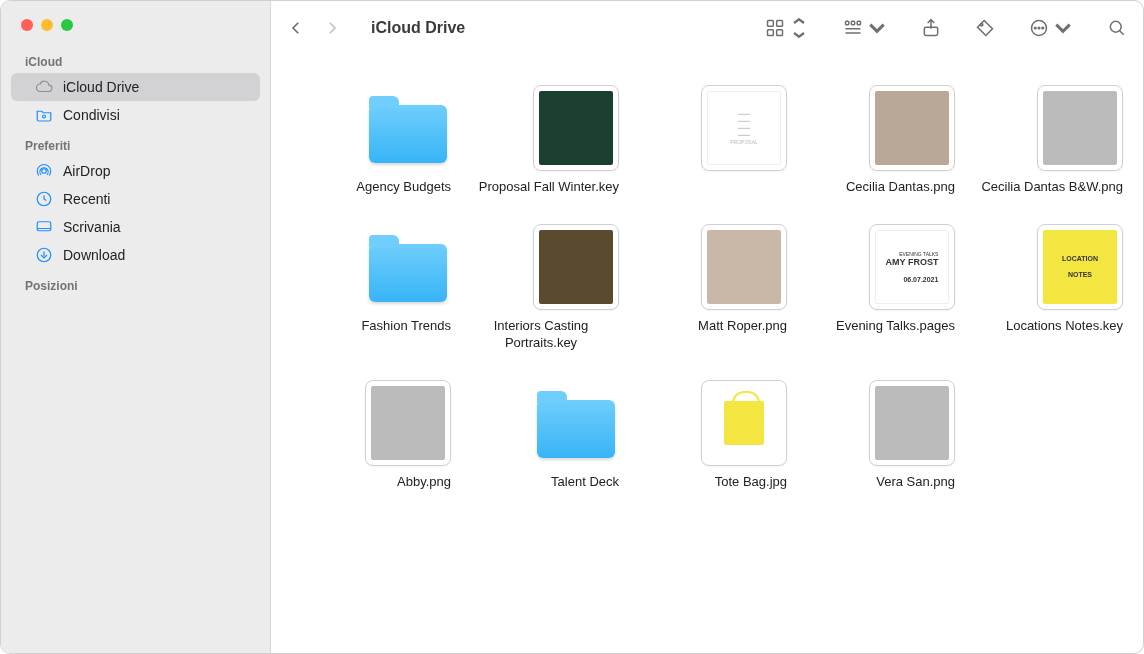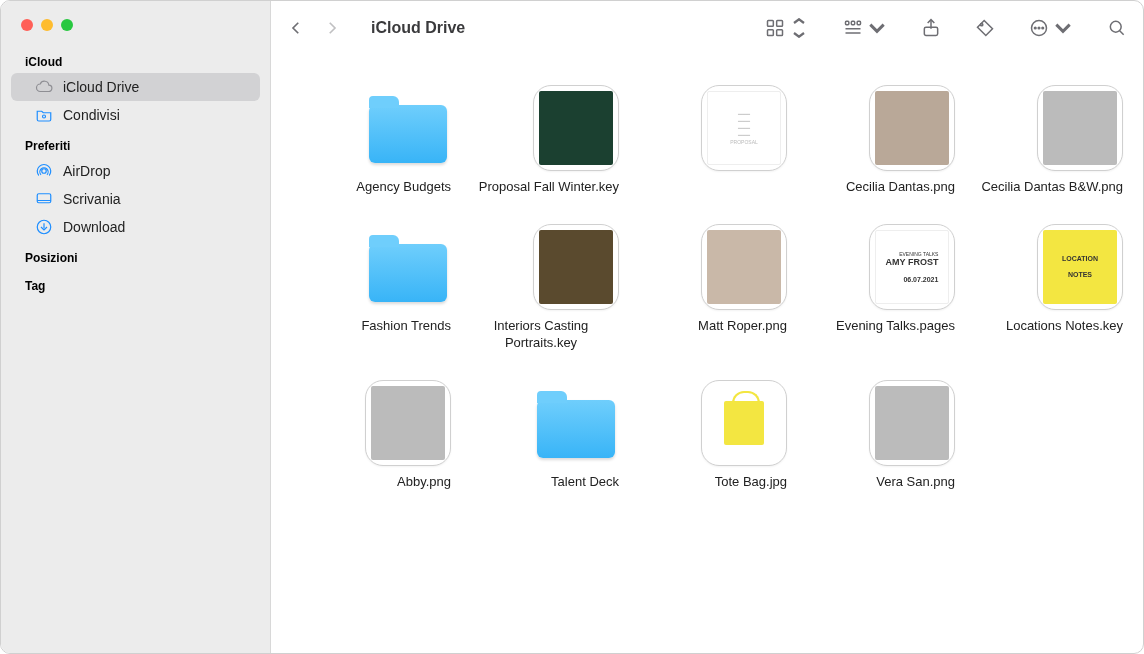--- a/index.html
+++ b/index.html
@@ -7,41 +7,41 @@
 
 .window { width: 1144px; height: 654px; border: 1px solid #d0d0d0; border-radius: 10px; display: flex; overflow: hidden; background: #fff; }
 
 .sidebar { width: 280px; background: #ececec; display: flex; flex-direction: column; border-right: 1px solid #d8d8d8; }
 .traffic { display: flex; gap: 8px; padding: 18px 0 14px 20px; }
 .traffic .light { width: 12px; height: 12px; border-radius: 50%; }
 .light.red { background: #ff5f57; }
 .light.yellow { background: #febc2e; }
 .light.green { background: #28c840; }
 
-.section-label { font-size: 12px; font-weight: 600; color: #000000; padding: 10px 24px 4px; }
+.section-label { font-size: 12px; font-weight: 600; color: #737373; padding: 10px 24px 4px; }
 .sidebar-item { display: flex; align-items: center; gap: 10px; padding: 5px 14px 5px 24px; font-size: 14px; color: #222; border-radius: 6px; margin: 0 10px; cursor: default; }
 .sidebar-item.selected { background: #d2d2d4; }
 .sidebar-item .icon { width: 18px; height: 18px; display: flex; align-items: center; justify-content: center; }
 .sidebar-item .icon svg { width: 18px; height: 18px; }
 
 .main { flex: 1; display: flex; flex-direction: column; }
 .toolbar { height: 54px; display: flex; align-items: center; padding: 0 16px; gap: 8px; }
 .nav-group { display: flex; gap: 18px; align-items: center; }
 .nav-arrow { width: 18px; height: 18px; display:flex; align-items:center; justify-content:center;}
 .window-title { font-size: 16px; font-weight: 700; color: #3a3a3c; margin-left: 22px; }
 .tool-spacer { flex: 1; }
 .tool-group { display: flex; align-items: center; gap: 34px; color: #6e6e73; }
 .tool-btn { display: flex; align-items: center; gap: 4px; }
 .tool-btn svg { width: 20px; height: 20px; }
 .chev-small { width: 10px; height: 10px; }
 
 .files { flex: 1; overflow: auto; padding: 30px 20px; }
 .grid { display: grid; grid-template-columns: repeat(5, 1fr); gap: 28px 8px; justify-items: center; }
 .file { display: flex; flex-direction: column; align-items: flex-end; width: 160px; }
-.thumb { width: 86px; height: 86px; border-radius: 18px; display: flex; align-items: center; justify-content: center; margin-bottom: 8px; position: relative; }
+.thumb { width: 86px; height: 86px; border-radius: 8px; display: flex; align-items: center; justify-content: center; margin-bottom: 8px; position: relative; }
 .thumb.doc { background: #fff; border: 1px solid #d0d0d0; box-shadow: 0 1px 2px rgba(0,0,0,0.05); }
 .thumb.folder { background: none; }
 .folder-shape { width: 78px; height: 58px; border-radius: 6px; background: linear-gradient(#6fcefc, #38b4f7); position: relative; margin-top: 12px; box-shadow: 0 2px 3px rgba(0,0,0,0.15);}
 .folder-shape::before { content:""; position:absolute; top:-9px; left:0; width:30px; height:12px; border-radius: 4px 6px 0 0; background:#6fcefc;}
 .file-label { font-size: 13px; text-align: center; line-height: 1.3; color: #222; max-width: 156px; }
 
 .thumb-inner { width: 74px; height: 74px; background: #f0f0f0; border-radius: 2px; display:flex; align-items:center; justify-content:center;}
 .thumb-inner.dark { background:#1b4030;}
 .thumb-inner.yellow { background:#f3e641;}
 .thumb-inner.brown { background:#5a4a2e;}
@@ -93,38 +93,46 @@
               <circle cx="12" cy="12" r="3"></circle>
               <path d="M5 18a9 9 0 1 1 14 0"></path>
               <path d="M8 17a5.5 5.5 0 1 1 8 0"></path>
             </svg>
           </span>
           <span>AirDrop</span>
         </div>
         <div class="sidebar-item">
           <span class="icon">
             <svg viewBox="0 0 24 24" fill="none" stroke="#1e8eff" stroke-width="1.6">
+              <circle cx="12" cy="12" r="9"></circle>
+              <polyline points="12 7 12 12 15 14"></polyline>
+            </svg>
+          </span>
+          <span>Recenti</span>
+        </div>
+        <div class="sidebar-item">
+          <span class="icon">
+            <svg viewBox="0 0 24 24" fill="none" stroke="#1e8eff" stroke-width="1.6">
               <rect x="3" y="5" width="18" height="12" rx="2"></rect>
               <line x1="3" y1="14" x2="21" y2="14"></line>
             </svg>
           </span>
           <span>Scrivania</span>
         </div>
         <div class="sidebar-item">
           <span class="icon">
             <svg viewBox="0 0 24 24" fill="none" stroke="#1e8eff" stroke-width="1.6">
               <circle cx="12" cy="12" r="9"></circle>
               <polyline points="12 7 12 14"></polyline>
               <polyline points="8 12 12 16 16 12"></polyline>
             </svg>
           </span>
           <span>Download</span>
         </div>
         <div class="section-label">Posizioni</div>
-        <div class="section-label">Tag</div>
       </div>
   </div>
 
   <div class="main">
     <div class="toolbar">
       <div class="nav-group">
         <span class="nav-arrow">
           <svg viewBox="0 0 24 24" fill="none" stroke="#6e6e73" stroke-width="2.2">
               <polyline points="15 5 8 12 15 19"></polyline>
             </svg>

